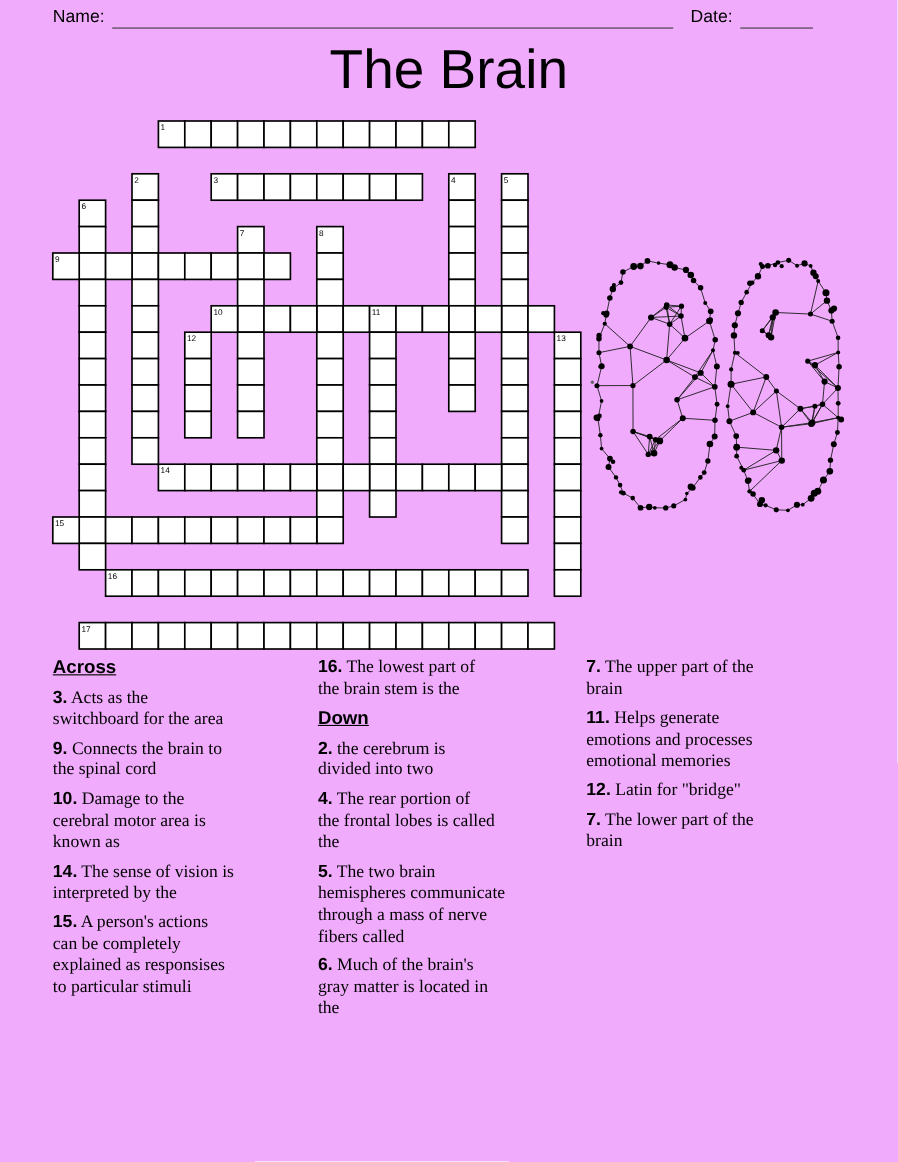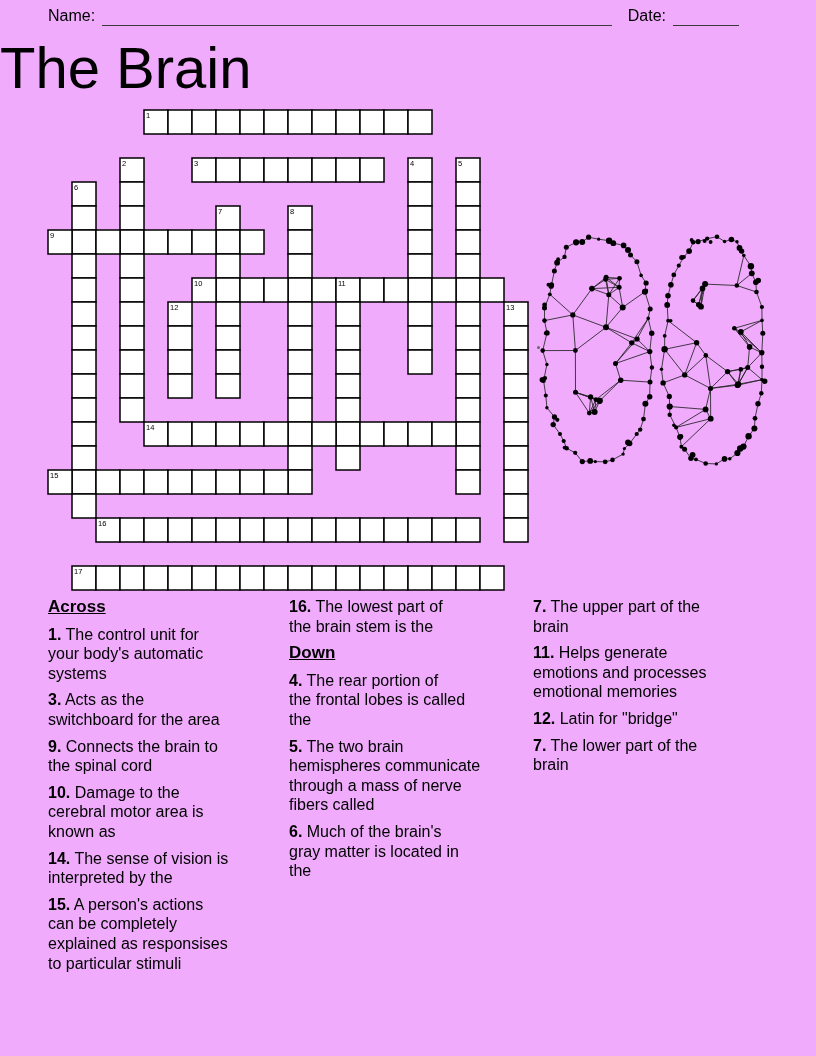--- a/index.html
+++ b/index.html
@@ -5,38 +5,38 @@
   html,body{margin:0;padding:0;background:#fff;}
   .page{position:relative;width:816px;height:1056px;background:#f0abfc;overflow:hidden;
         font-family:"Liberation Sans","DejaVu Sans",sans-serif;color:#000;}
   
   .header-row{position:absolute;left:48px;top:6px;width:691px;display:flex;align-items:flex-end;
               font-size:16px;line-height:20px;}
   .h-label{flex:none;padding-right:7px;}
   .name-line{flex:1;height:17px;border-bottom:1.4px solid #3a3a3a;margin-right:16px;}
   .date-line{flex:none;width:66px;height:17px;border-bottom:1.4px solid #3a3a3a;}
   
-  .title{position:absolute;left:0;top:34px;width:816px;text-align:left;
-         font-size:58px;font-weight:400;letter-spacing:0;}
+  .title{position:absolute;left:0;top:34px;width:816px;text-align:center;
+         font-size:50px;font-weight:400;letter-spacing:0;}
   
   #grid-svg{position:absolute;left:0;top:0;width:816px;height:600px;}
   .cw-cell{fill:#ffffff;stroke:#000000;stroke-width:1.5;}
   .cw-num{font-family:"Liberation Sans","DejaVu Sans",sans-serif;font-size:7.5px;fill:#000;}
   
   #brain-svg{position:absolute;left:528px;top:222px;width:240px;height:250px;}
   .speck{position:absolute;left:537px;top:346px;width:3px;height:3px;background:#666;border-radius:50%;}
   
   .clue-col{position:absolute;top:597px;font-size:16px;line-height:19.6px;}
   #clue-col-1{left:48px;width:234px;}
   #clue-col-2{left:289px;width:240px;}
   #clue-col-3{left:533px;width:248px;}
   .clue-heading{font-size:17px;font-weight:bold;text-decoration:underline;margin:0 0 8px 0;}
   #clue-col-2 .clue-heading{margin-top:3px;}
   .clue{margin:0 0 7px 0;}
-  .clue .txt{white-space:pre-line;}
+  .clue .txt{white-space:pre-line;font-family:Liberation Serif, serif;}
   .clue .num{font-weight:bold;}
 </style>
 </head>
 <body>
 
 <div class="page">
 
   <div class="header-row">
     <span class="h-label">Name:</span>
     <span class="name-line"></span>
@@ -526,41 +526,40 @@
         <circle cx="165.0" cy="78.6" r="2.3" fill="#000"></circle>
         <circle cx="209.6" cy="163.2" r="2.9" fill="#000"></circle>
         <circle cx="221.6" cy="124.9" r="2.8" fill="#000"></circle>
         <circle cx="206.3" cy="106.3" r="2.3" fill="#000"></circle>
       </g>
     </svg>
   <div class="speck"></div>
 
   <div class="clue-col" id="clue-col-1">
       <div class="clue-heading">Across</div>
-      <div class="clue"><span class="num">1.</span><span class="txt"> The control unit for
-your body's automatic
-systems</span></div>
       <div class="clue"><span class="num">3.</span><span class="txt"> Acts as the
 switchboard for the area</span></div>
       <div class="clue"><span class="num">9.</span><span class="txt"> Connects the brain to
 the spinal cord</span></div>
       <div class="clue"><span class="num">10.</span><span class="txt"> Damage to the
 cerebral motor area is
 known as</span></div>
       <div class="clue"><span class="num">14.</span><span class="txt"> The sense of vision is
 interpreted by the</span></div>
       <div class="clue"><span class="num">15.</span><span class="txt"> A person's actions
 can be completely
 explained as responsises
 to particular stimuli</span></div>
     </div>
   <div class="clue-col" id="clue-col-2">
       <div class="clue"><span class="num">16.</span><span class="txt"> The lowest part of
 the brain stem is the</span></div>
       <div class="clue-heading">Down</div>
+      <div class="clue"><span class="num">2.</span><span class="txt"> the cerebrum is
+divided into two</span></div>
       <div class="clue"><span class="num">4.</span><span class="txt"> The rear portion of
 the frontal lobes is called
 the</span></div>
       <div class="clue"><span class="num">5.</span><span class="txt"> The two brain
 hemispheres communicate
 through a mass of nerve
 fibers called</span></div>
       <div class="clue"><span class="num">6.</span><span class="txt"> Much of the brain's
 gray matter is located in
 the</span></div>

